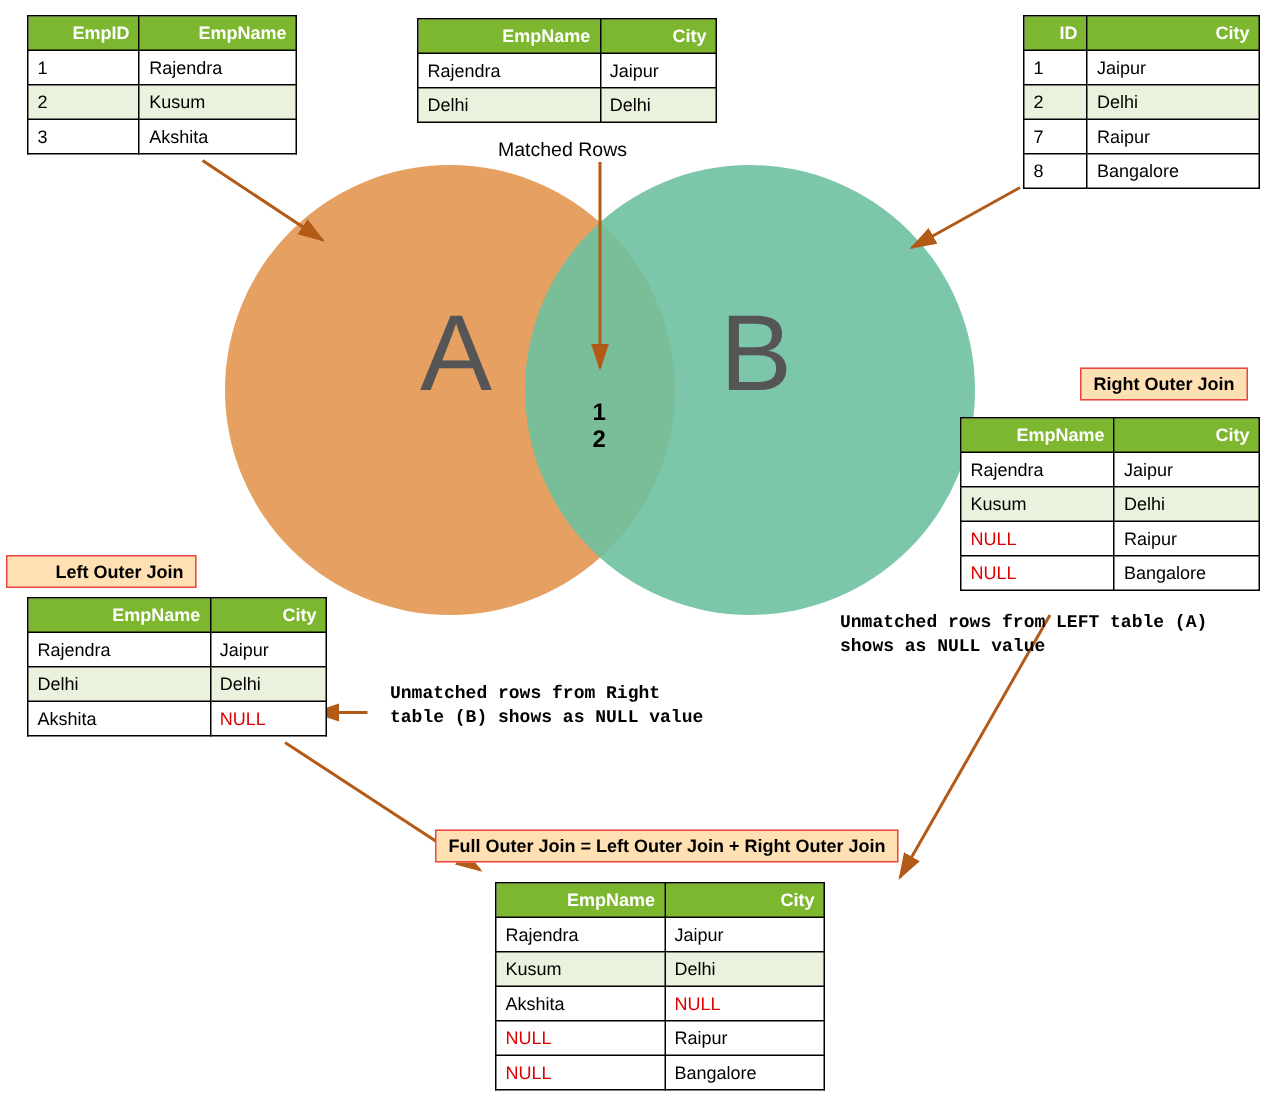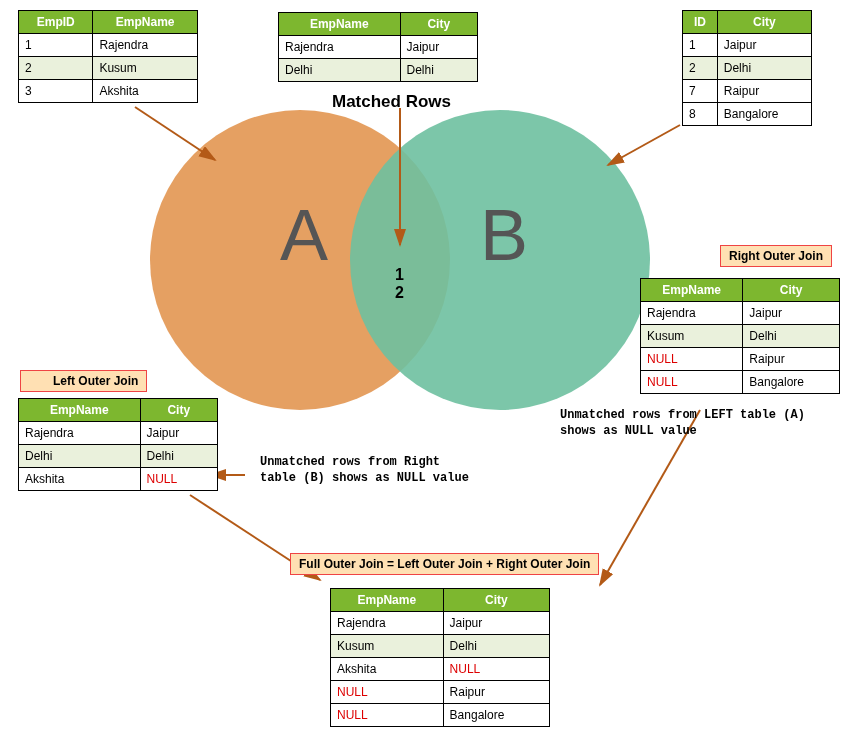--- a/index.html
+++ b/index.html
@@ -1,23 +1,23 @@
 <!DOCTYPE html>
 <html><head>
 <meta charset="utf-8">
 <style>
   html,body{margin:0;padding:0;font-family:Arial,Helvetica,sans-serif;font-size:12px;color:#000;}
   #stage{position:relative;width:857px;height:731px;background:#fff;}
   .tbl{position:absolute;border-collapse:collapse;background:#fff;}
-  .tbl th{background:#7db72f;color:#fff;font-weight:bold;text-align:center;padding:4px 6px;border:1px solid #000;font-size:12px;}
+  .tbl th{background:#7db72f;color:#fff;font-weight:bold;text-align:right;padding:4px 6px;border:1px solid #000;font-size:12px;}
   .tbl td{border:1px solid #000;padding:4px 6px;font-size:12px;background:#fff;}
   .tbl tr.alt td{background:#eaf1dc;}
   .null{color:#d00;font-weight:normal;}
   .label{position:absolute;background:#ffe0b3;border:1px solid #ef4444;padding:3px 8px;font-weight:bold;font-size:12px;}
-  .caption{position:absolute;font-weight:bold;font-size:17px;}
+  .caption{position:absolute;font-weight:normal;font-size:13px;}
   .note{position:absolute;font-weight:bold;font-size:12px;max-width:260px;line-height:1.3;font-family:Liberation Mono, monospace;}
   svg{position:absolute;left:0;top:0;}
 </style>
 </head>
 <body>
 
 <div id="stage">
 
   <svg width="857" height="731">
     <defs>
@@ -72,21 +72,21 @@
           <td>Jaipur</td>
         </tr>
     <tr class="alt">
           <td>Delhi</td>
           <td>Delhi</td>
         </tr>
   </tbody>
     </table>
   <div class="caption" style="left:332px;top:92px;">Matched Rows</div>
 
-  <table class="tbl" style="left:682px;top:10px;width:130px;">
+  <table class="tbl" style="left:682px;top:10px;width:158px;">
     <tbody>
         <tr>
           <th>ID</th>
           <th>City</th>
         </tr>
     <tr>
           <td>1</td>
           <td>Jaipur</td>
         </tr>
     <tr class="alt">
@@ -97,21 +97,21 @@
           <td>7</td>
           <td>Raipur</td>
         </tr>
     <tr>
           <td>8</td>
           <td>Bangalore</td>
         </tr>
   </tbody>
     </table>
 
-  <div class="label" style="left:20px;top:370px;padding-left:32px;">Left Outer Join</div>
+  <div class="label" style="left:4px;top:370px;padding-left:32px;">Left Outer Join</div>
   <table class="tbl" style="left:18px;top:398px;width:200px;">
     <tbody>
         <tr>
           <th>EmpName</th>
           <th>City</th>
         </tr>
     <tr>
           <td>Rajendra</td>
           <td>Jaipur</td>
         </tr>

